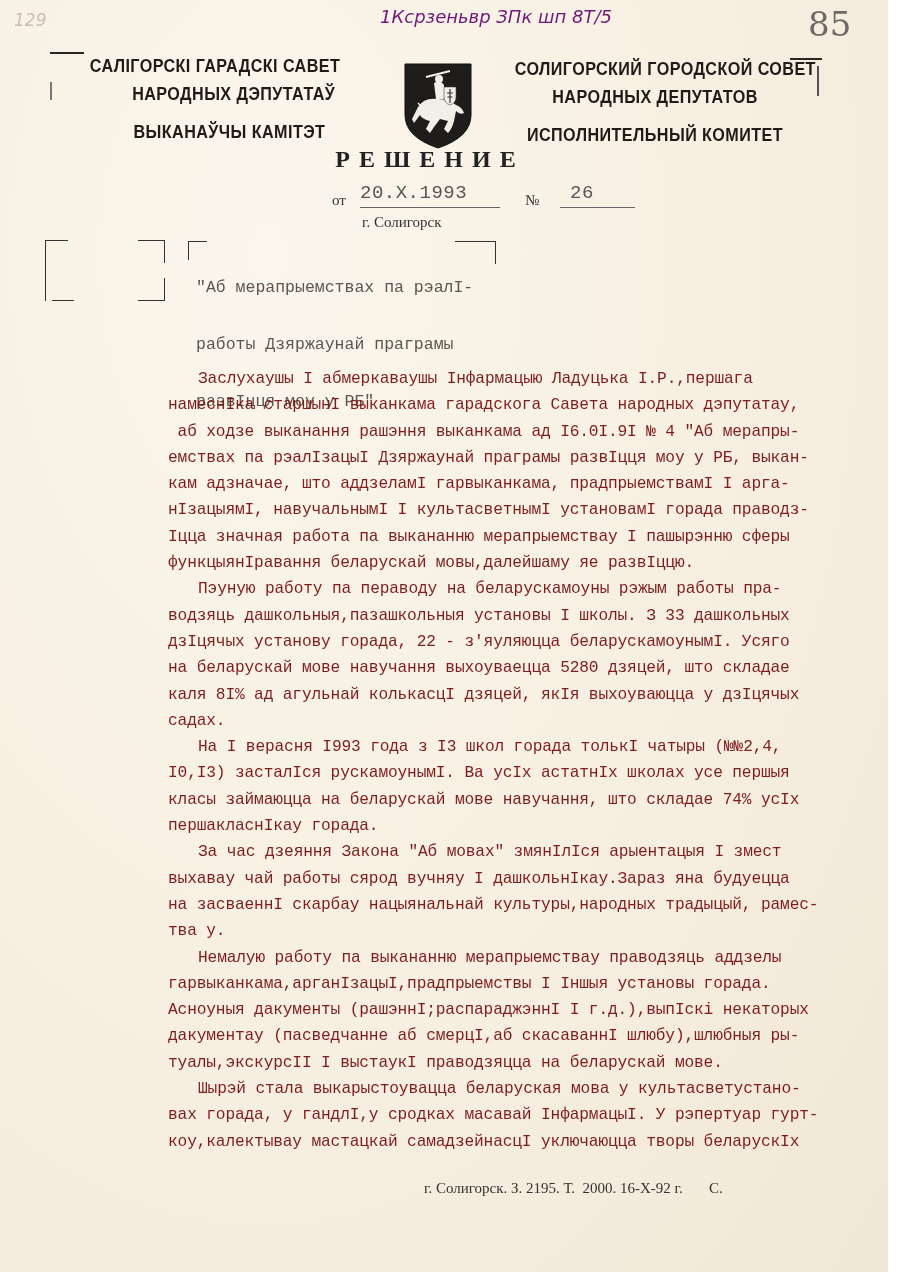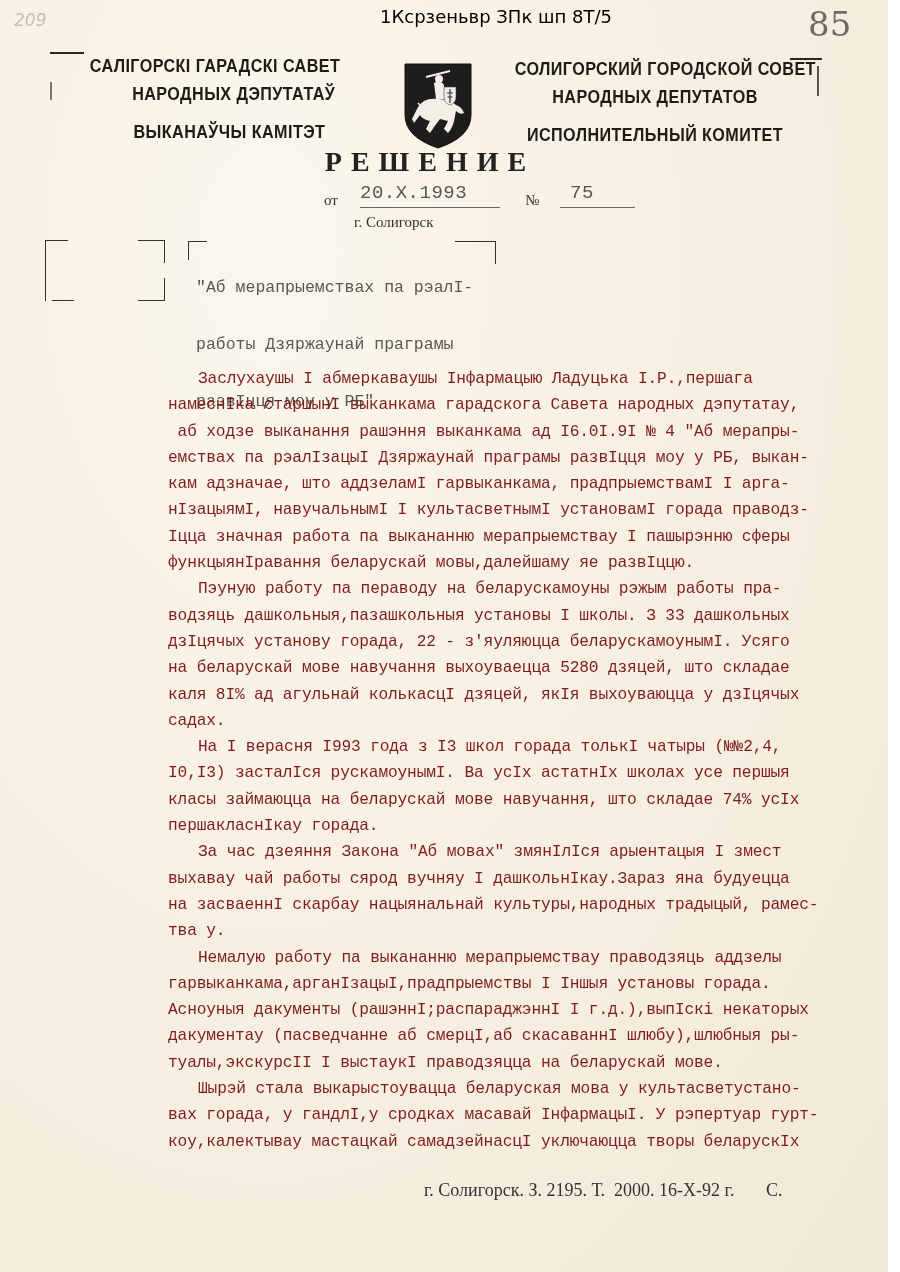--- a/index.html
+++ b/index.html
@@ -9,71 +9,71 @@
       position: relative;
       font-family: "Liberation Mono", "DejaVu Sans Mono", monospace;
       color: #4a4540;
     }
     .paper {
       position: absolute; left: 0; top: 0; width: 888px; height: 1272px;
       background: radial-gradient(ellipse at 30% 20%, #fbf6ec 0%, #f6eee0 60%, #f1e7d6 100%);
     }
     .right-edge { position: absolute; left: 888px; top: 0; width: 12px; height: 1272px; background: #ffffff; }
     .archive-note {
-      position: absolute; font-family: "DejaVu Sans", sans-serif; 
-      color: #000000; font-size: 18px;
+      position: absolute; font-family: "DejaVu Sans", sans-serif; font-style: italic;
+      color: #701a75; font-size: 18px;
     }
     .header-block {
       position: absolute; font-family: "Liberation Sans Narrow", "Liberation Sans", sans-serif;
       font-weight: bold; color: #1e1b18; text-align: center; letter-spacing: 0.5px;
       transform: scaleX(0.85); transform-origin: center;
     }
     .header-block .line { font-size: 19px; line-height: 28px; white-space: nowrap; }
     .header-block .line.gap { margin-top: 10px; }
     .emblem { position: absolute; left: 404px; top: 63px; width: 68px; height: 86px; }
     .title {
       position: absolute; left: 300px; top: 146px; width: 260px; text-align: center;
-      font-family: "Liberation Serif", serif; font-weight: bold; font-size: 28px;
+      font-family: "Liberation Serif", serif; font-weight: bold; font-size: 24px;
       letter-spacing: 9px; color: #222;
     }
     .date-row { position: absolute; top: 182px; left: 320px; height: 30px; }
     .date-row .lbl { position: absolute; font-family: "Liberation Serif", serif; font-size: 15px; color: #333; top: 10px; }
     .date-row .val { position: absolute; font-size: 19px; color: #555; top: 0; letter-spacing: 0.5px; }
     .date-row .uline { position: absolute; height: 1px; background: #666; top: 25px; }
-    .city { position: absolute; left: 354px; top: 214px; font-family: "Liberation Serif", serif; font-size: 15px; color: #333; }
+    .city { position: absolute; left: 362px; top: 214px; font-family: "Liberation Serif", serif; font-size: 15px; color: #333; }
     .bracket { position: absolute; border-color: #333; border-style: solid; border-width: 0; }
     .subject {
       position: absolute; left: 196px; top: 240px; font-size: 16.5px; line-height: 19px; color: #5c5650;
       white-space: pre;
     }
     .body-text {
       position: absolute; left: 168px; top: 366px; width: 720px;
       font-size: 16.2px; line-height: 26.3px; color: #7f1d1d; white-space: pre;
       letter-spacing: -0.15px;
     }
     .body-text .ln { display: block; height: 26.3px; }
     .body-text .ln.indent { padding-left: 30px; }
     .footer-print {
       position: absolute; left: 424px; top: 1180px; font-family: "Liberation Serif", serif;
-      font-size: 18px; color: #333; white-space: pre;
+      font-size: 15px; color: #333; white-space: pre;
     }
     .page-num-hand {
       position: absolute; left: 808px; top: 4px; font-family: "DejaVu Serif", serif; 
       font-size: 34px; color: #6d6a66;
     }
     .corner-mark { position: absolute; background: #2a2724; }
     .pencil-113 { position: absolute; left: 14px; top: 10px; font-family: "DejaVu Sans", sans-serif; font-size: 17px; color: #cbbcb0; font-style: italic; }
   </style>
 </head>
 <body>
 
 <div class="paper"></div>
 <div class="right-edge"></div>
 
-<div class="pencil-113">209</div>
+<div class="pencil-113">129</div>
 <div class="archive-note" style="left:380px; top:6px;">1Ксрзеньвр ЗПк шп 8Т/5</div>
 <div class="page-num-hand">85</div>
 
 <div class="corner-mark" style="left:50px; top:52px; width:34px; height:1.5px;"></div>
 <div class="corner-mark" style="left:50px; top:82px; width:1.5px; height:18px; background:#777;"></div>
 <div class="corner-mark" style="left:790px; top:58px; width:32px; height:1.5px;"></div>
 <div class="corner-mark" style="left:817px; top:66px; width:1.5px; height:30px; background:#555;"></div>
 
 <div class="header-block" style="left:60px; top:52px; width:310px;">
   <div class="line">САЛІГОРСКІ ГАРАДСКІ САВЕТ</div>
@@ -101,25 +101,25 @@
 
 <div class="header-block" style="left:490px; top:55px; width:330px;">
   <div class="line">СОЛИГОРСКИЙ ГОРОДСКОЙ СОВЕТ</div>
   <div class="line">НАРОДНЫХ  ДЕПУТАТОВ</div>
   <div class="line gap">ИСПОЛНИТЕЛЬНЫЙ КОМИТЕТ</div>
 </div>
 
 <div class="title">РЕШЕНИЕ</div>
 
 <div class="date-row">
-  <span class="lbl" style="left:4px;">от</span>
+  <span class="lbl" style="left:12px;">от</span>
   <span class="val" style="left:40px;">20.X.1993</span>
   <div class="uline" style="left:40px; width:140px;"></div>
   <span class="lbl" style="left:205px;">№</span>
-  <span class="val" style="left:250px;">75</span>
+  <span class="val" style="left:250px;">26</span>
   <div class="uline" style="left:240px; width:75px;"></div>
 </div>
 <div class="city">г. Солигорск</div>
 
 <div class="bracket" style="left:45px; top:240px; width:22px; height:60px; border-left-width:1.5px; border-top-width:1.5px;"></div>
 <div class="bracket" style="left:52px; top:300px; width:22px; height:1px; border-top-width:1.5px;"></div>
 <div class="bracket" style="left:138px; top:240px; width:26px; height:22px; border-right-width:1.5px; border-top-width:1.5px;"></div>
 <div class="bracket" style="left:138px; top:278px; width:26px; height:22px; border-right-width:1.5px; border-bottom-width:1.5px;"></div>
 <div class="bracket" style="left:188px; top:241px; width:18px; height:18px; border-left-width:1.5px; border-top-width:1.5px;"></div>
 <div class="bracket" style="left:455px; top:241px; width:40px; height:22px; border-right-width:1.5px; border-top-width:1.5px;"></div>

